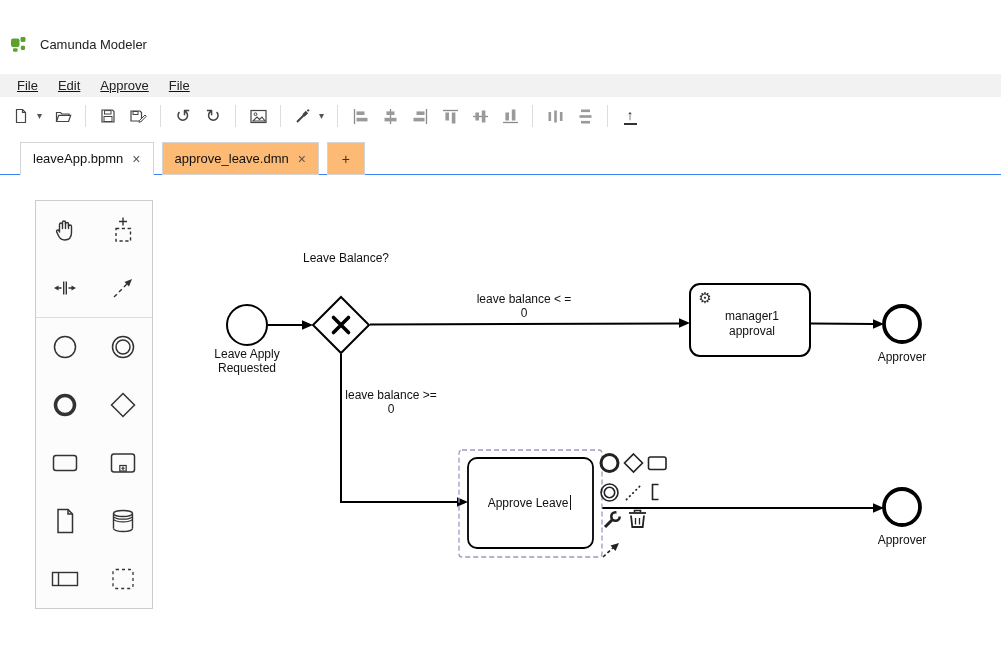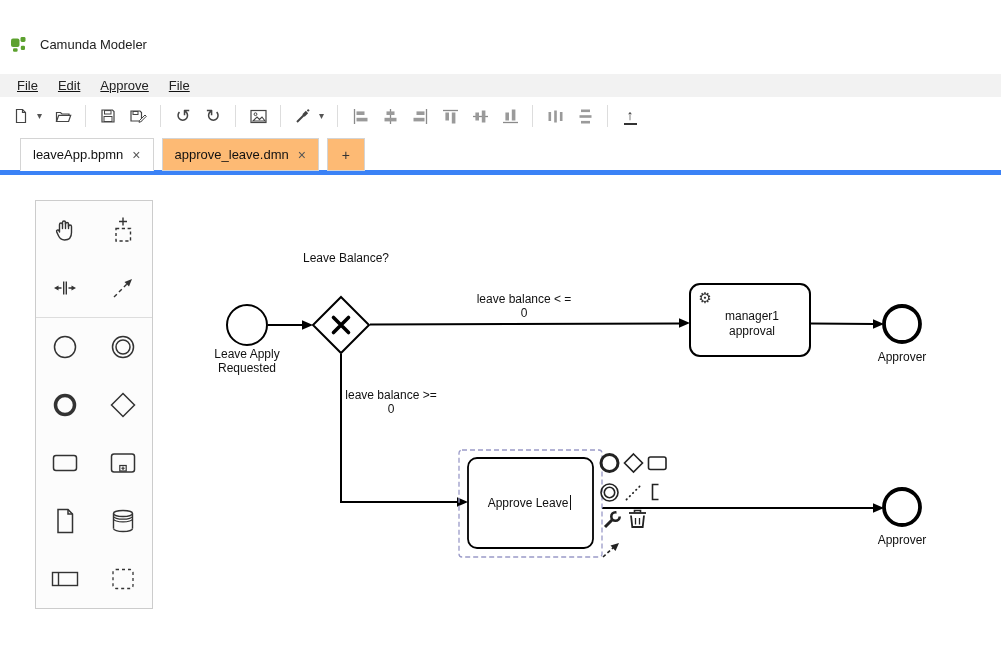--- a/index.html
+++ b/index.html
@@ -20,21 +20,21 @@
   
   .toolbar { position:absolute; top:97px; left:0; width:100%; height:38px; display:flex; align-items:center; padding-left:6px; background:#fff; }
   .tbtn { background:none; border:none; width:26px; height:26px; display:flex; align-items:center; justify-content:center; margin:0 2px; cursor:pointer; color:#444; padding:0; }
   .tbtn svg { display:block; }
   .tbtn.caretbtn { width:13px; margin-left:-3px; }
   .caret { font-size:10px; color:#555; line-height:1; }
   .tsep { width:1px; height:22px; background:#ddd; margin:0 7px; flex:none; }
   .glyph { font-size:18px; line-height:1; color:#444; }
   .deploy-wrap { font-weight:bold; font-size:14px; line-height:1; color:#333; border-bottom:2px solid #333; padding:0 3px 1px 3px; }
   
-  .tabbar { position:absolute; top:141px; left:0; width:100%; height:34px; background:#fff; border-bottom:5px solid #3b82f6; display:flex; align-items:flex-end; padding-left:20px; }
+  .tabbar { position:absolute; top:141px; left:0; width:100%; height:34px; background:#fff; border-bottom:1px solid #3b82f6; display:flex; align-items:flex-end; padding-left:20px; }
   .tab { height:33px; display:flex; align-items:center; gap:9px; padding:0 12px; border:1px solid #d4d4d4; background:#fdba74; font-size:13px; margin-right:8px; margin-bottom:-1px; cursor:pointer; }
   .tab.active { background:#fff; border-bottom:1px solid #fff; }
   .tab .close { font-size:14px; color:#555; cursor:pointer; }
   .tab.newtab { width:38px; justify-content:center; padding:0; font-size:14px; color:#333; gap:0; }
   
   .palette { position:absolute; top:200px; left:35px; width:118px; border:1px solid #ccc; background:#fcfcfc; z-index:3; }
   .pal-grid { display:grid; grid-template-columns:58px 58px; }
   .pal-cell { height:58px; display:flex; align-items:center; justify-content:center; cursor:pointer; }
   .pal-div { height:1px; background:#ddd; }
   

